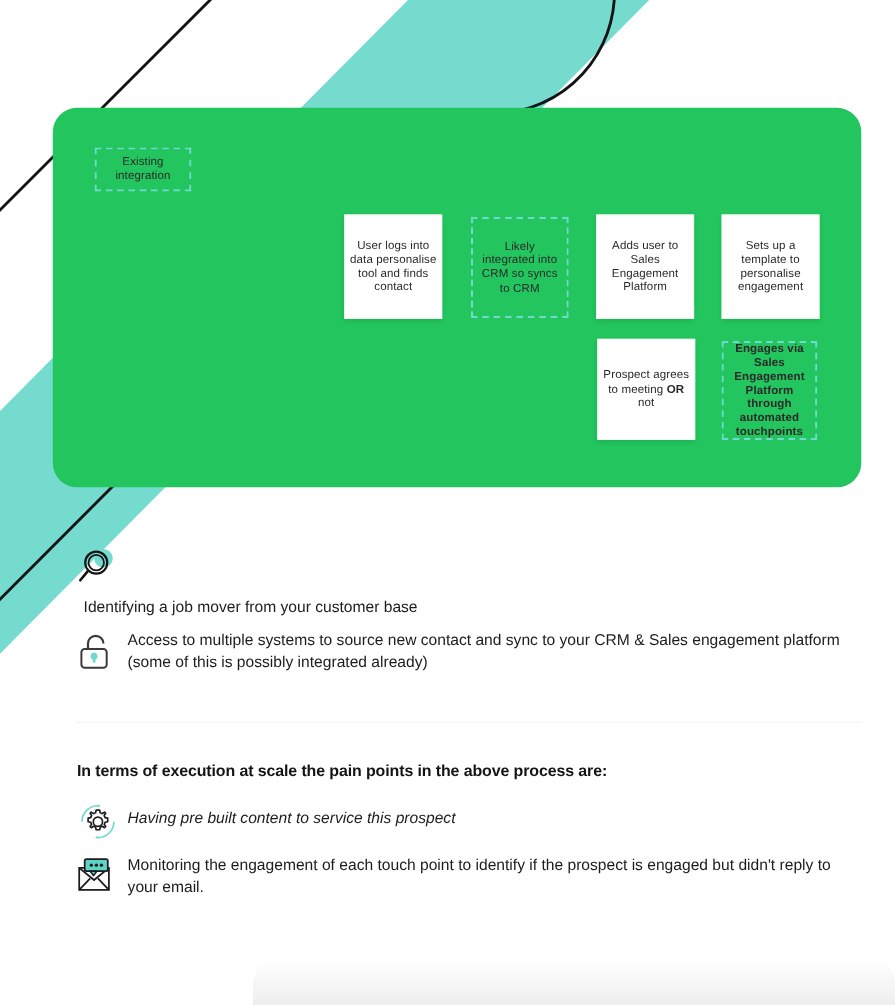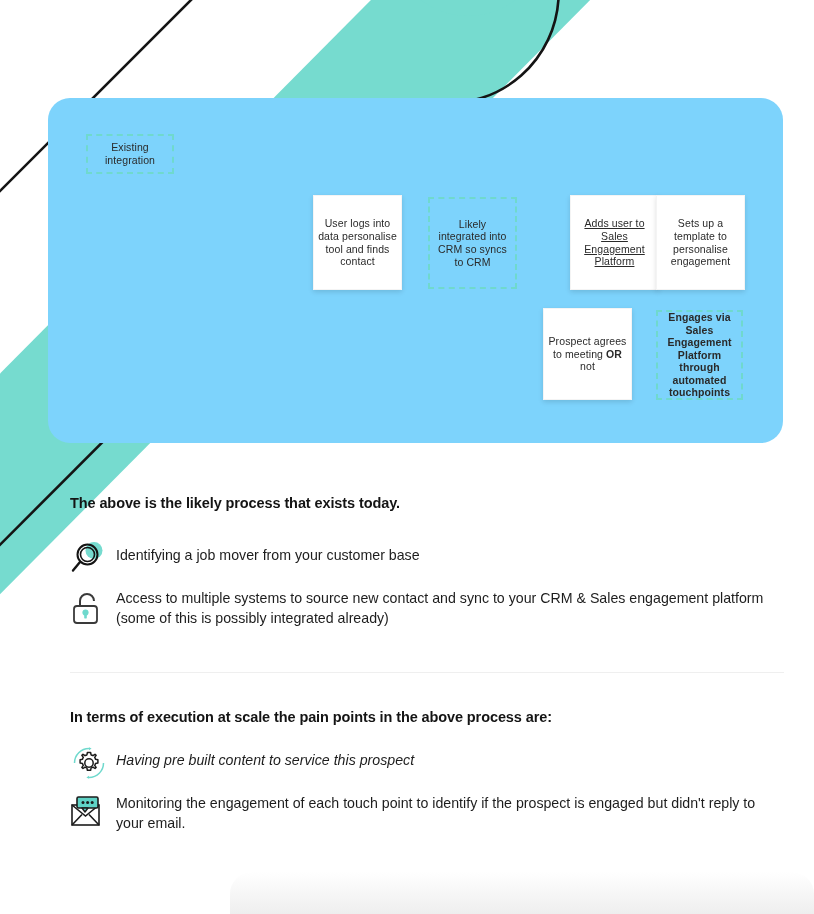--- a/index.html
+++ b/index.html
@@ -26,21 +26,21 @@
     z-index: 0;
   }
 
   
   #diagram-card {
     position: absolute;
     left: 48px;
     top: 98px;
     width: 735px;
     height: 345px;
-    background: #7dd3fc;
+    background: #22c55e;
     border-radius: 22px;
     z-index: 2;
   }
 
   .node {
     position: absolute;
     box-sizing: border-box;
     display: flex;
     align-items: center;
     justify-content: center;
@@ -141,40 +141,39 @@
 
 <div class="node dashed" style="left: 38px; top: 36px; width: 88px; height: 40px;">
       <span>Existing integration</span>
     </div>
     <div class="node solid" style="left: 265px; top: 97px; width: 89px; height: 95px;">
       <span>User logs into data personalise tool and finds contact</span>
     </div>
     <div class="node dashed" style="left: 380px; top: 99px; width: 89px; height: 92px;">
       <span>Likely integrated into CRM so syncs to CRM</span>
     </div>
-    <div class="node solid" style="left: 522px; top: 97px; width: 89px; height: 95px; text-decoration: underline;">
+    <div class="node solid" style="left: 494px; top: 97px; width: 89px; height: 95px;">
       <span>Adds user to Sales Engagement Platform</span>
     </div>
     <div class="node solid" style="left: 495px; top: 210px; width: 89px; height: 92px;">
       <span>Prospect agrees to meeting <b>OR</b> not</span>
     </div>
     <div class="node solid" style="left: 608px; top: 97px; width: 89px; height: 95px;">
       <span>Sets up a template to personalise engagement</span>
     </div>
     <div class="node dashed" style="left: 608px; top: 212px; width: 87px; height: 90px; font-weight: bold;">
       <span>Engages via Sales Engagement Platform through automated touchpoints</span>
     </div>
   </div>
 
 <div id="content">
 
-  <div class="heading" style="margin-bottom:27px;">The above is the likely process that exists today.</div>
-
-
-  <div class="bullet-row" style="margin-bottom:8px;">
+
+
+  <div class="bullet-row" style="margin-bottom:8px;flex-direction:column;">
     <div class="bullet-icon">
       <svg width="38" height="38" viewBox="0 0 38 38">
         <circle cx="24" cy="11.5" r="8.5" fill="#76dbcf"></circle>
         <circle cx="17.5" cy="15.5" r="10" fill="none" stroke="#141414" stroke-width="2"></circle>
         <circle cx="17.5" cy="15.5" r="7" fill="none" stroke="#141414" stroke-width="1.6"></circle>
         <line x1="10" y1="23" x2="3" y2="31.5" stroke="#141414" stroke-width="2.4" stroke-linecap="round"></line>
       </svg>
     </div>
     <div class="bullet-text">Identifying a job mover from your customer base</div>
   </div>

